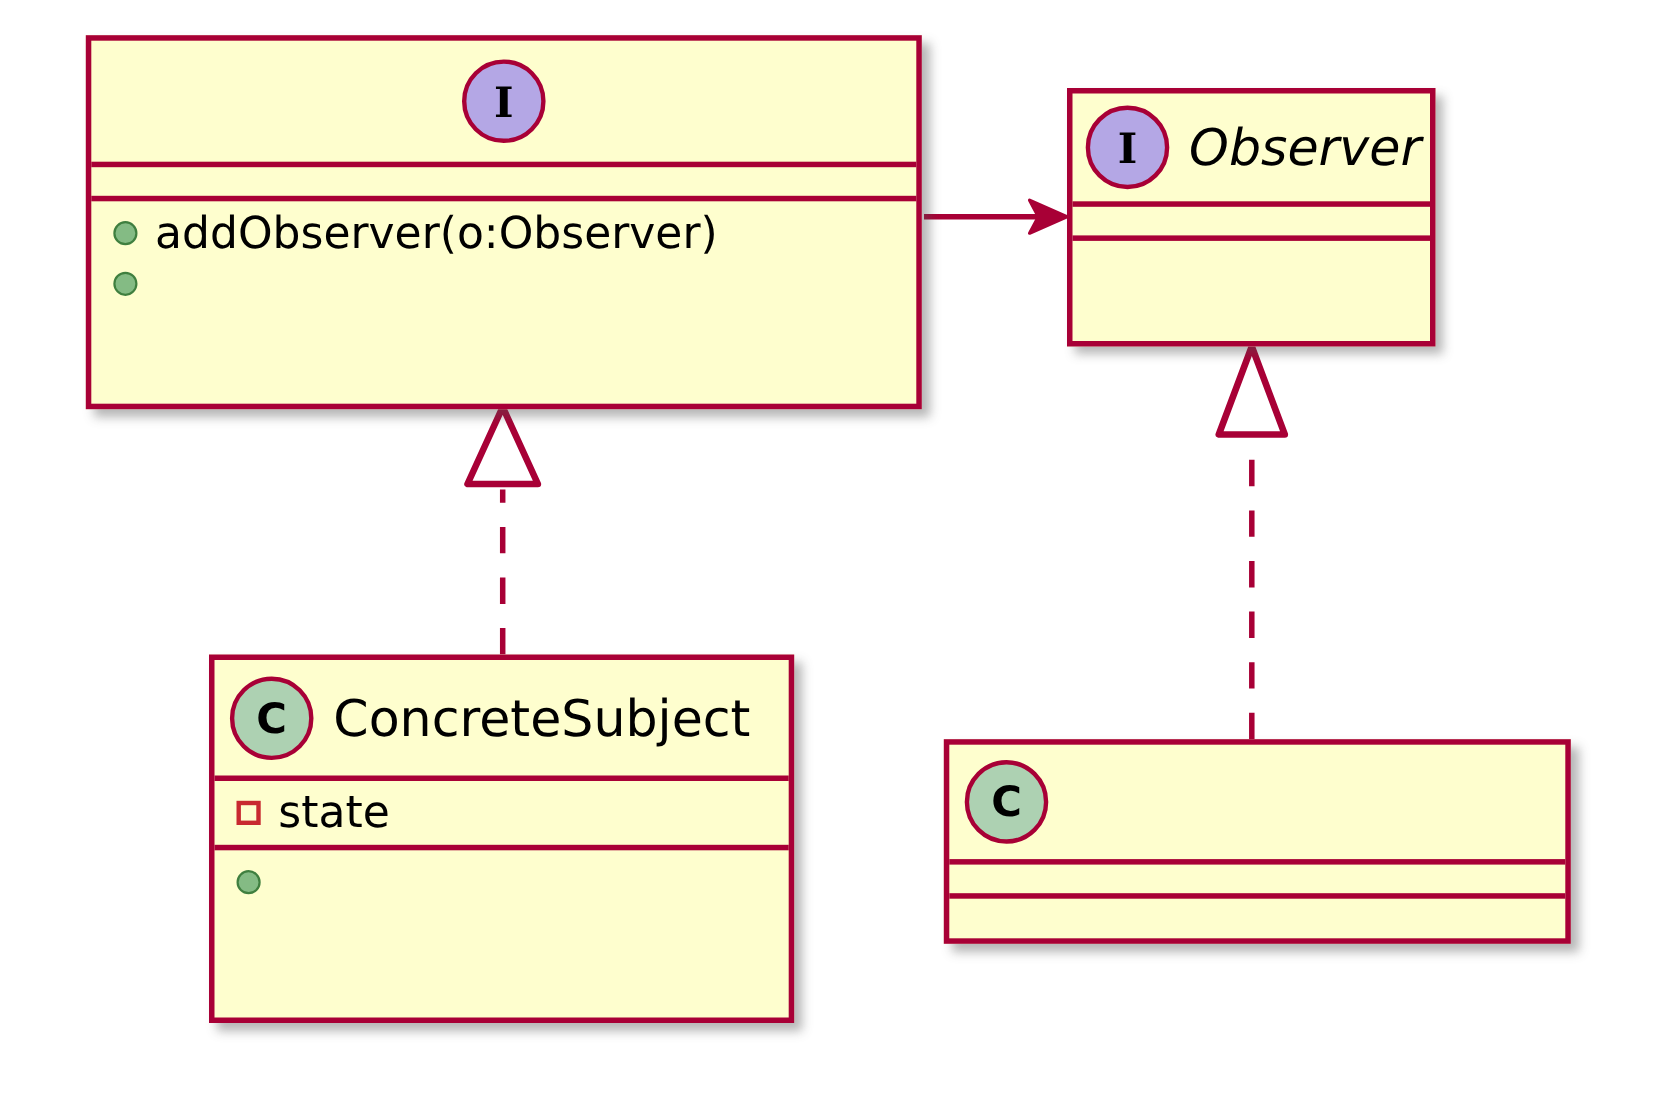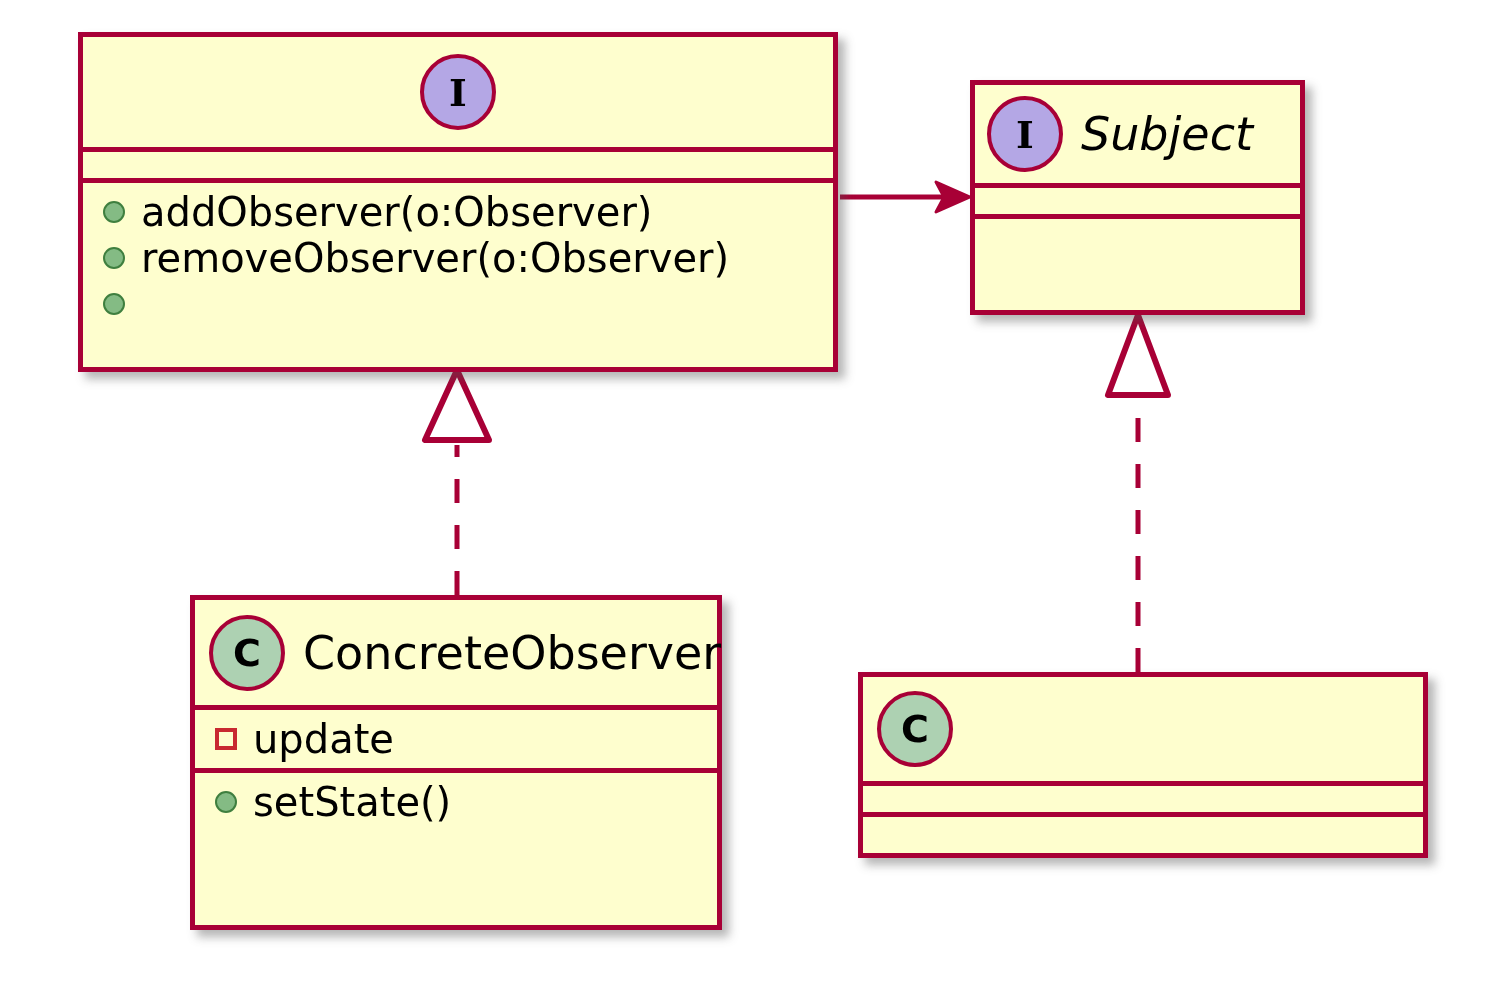--- a/index.html
+++ b/index.html
@@ -166,55 +166,50 @@
     <div class="sep"></div>
     <div class="compartment empty-compartment"></div>
     <div class="sep"></div>
     <div class="compartment">
       <div class="member">
         <span class="vis public-method"></span>
         <span class="member-label">addObserver(o:Observer)</span>
       </div>
       <div class="member">
         <span class="vis public-method"></span>
-        <span class="member-label">removeObserver(o:Observer)</span>
-      </div>
-      <div class="member">
-        <span class="vis public-method"></span>
       </div>
     </div>
   </div>
 
   <div class="uml-box" style="left:970px; top:80px; width:335px; height:235px;">
     <div class="box-title left" style="height:98px; padding-left:12px;">
       <span class="stereo interface">I</span>
-      <span class="title-text abstract">Subject</span>
+      <span class="title-text abstract">Observer</span>
     </div>
     <div class="sep"></div>
     <div class="compartment empty-compartment"></div>
     <div class="sep"></div>
   </div>
 
   <div class="uml-box" style="left:190px; top:595px; width:532px; height:335px;">
     <div class="box-title left" style="height:105px; padding-left:14px;">
       <span class="stereo class">C</span>
-      <span class="title-text">ConcreteObserver</span>
+      <span class="title-text">ConcreteSubject</span>
     </div>
     <div class="sep"></div>
     <div class="compartment">
       <div class="member">
         <span class="vis private-field"></span>
-        <span class="member-label">update</span>
+        <span class="member-label">state</span>
       </div>
     </div>
     <div class="sep"></div>
     <div class="compartment">
       <div class="member">
         <span class="vis public-method"></span>
-        <span class="member-label">setState()</span>
       </div>
     </div>
   </div>
 
   <div class="uml-box" style="left:858px; top:672px; width:570px; height:186px;">
     <div class="box-title left" style="height:104px; padding-left:14px;">
       <span class="stereo class">C</span>
     </div>
     <div class="sep"></div>
     <div class="compartment empty-compartment"></div>

